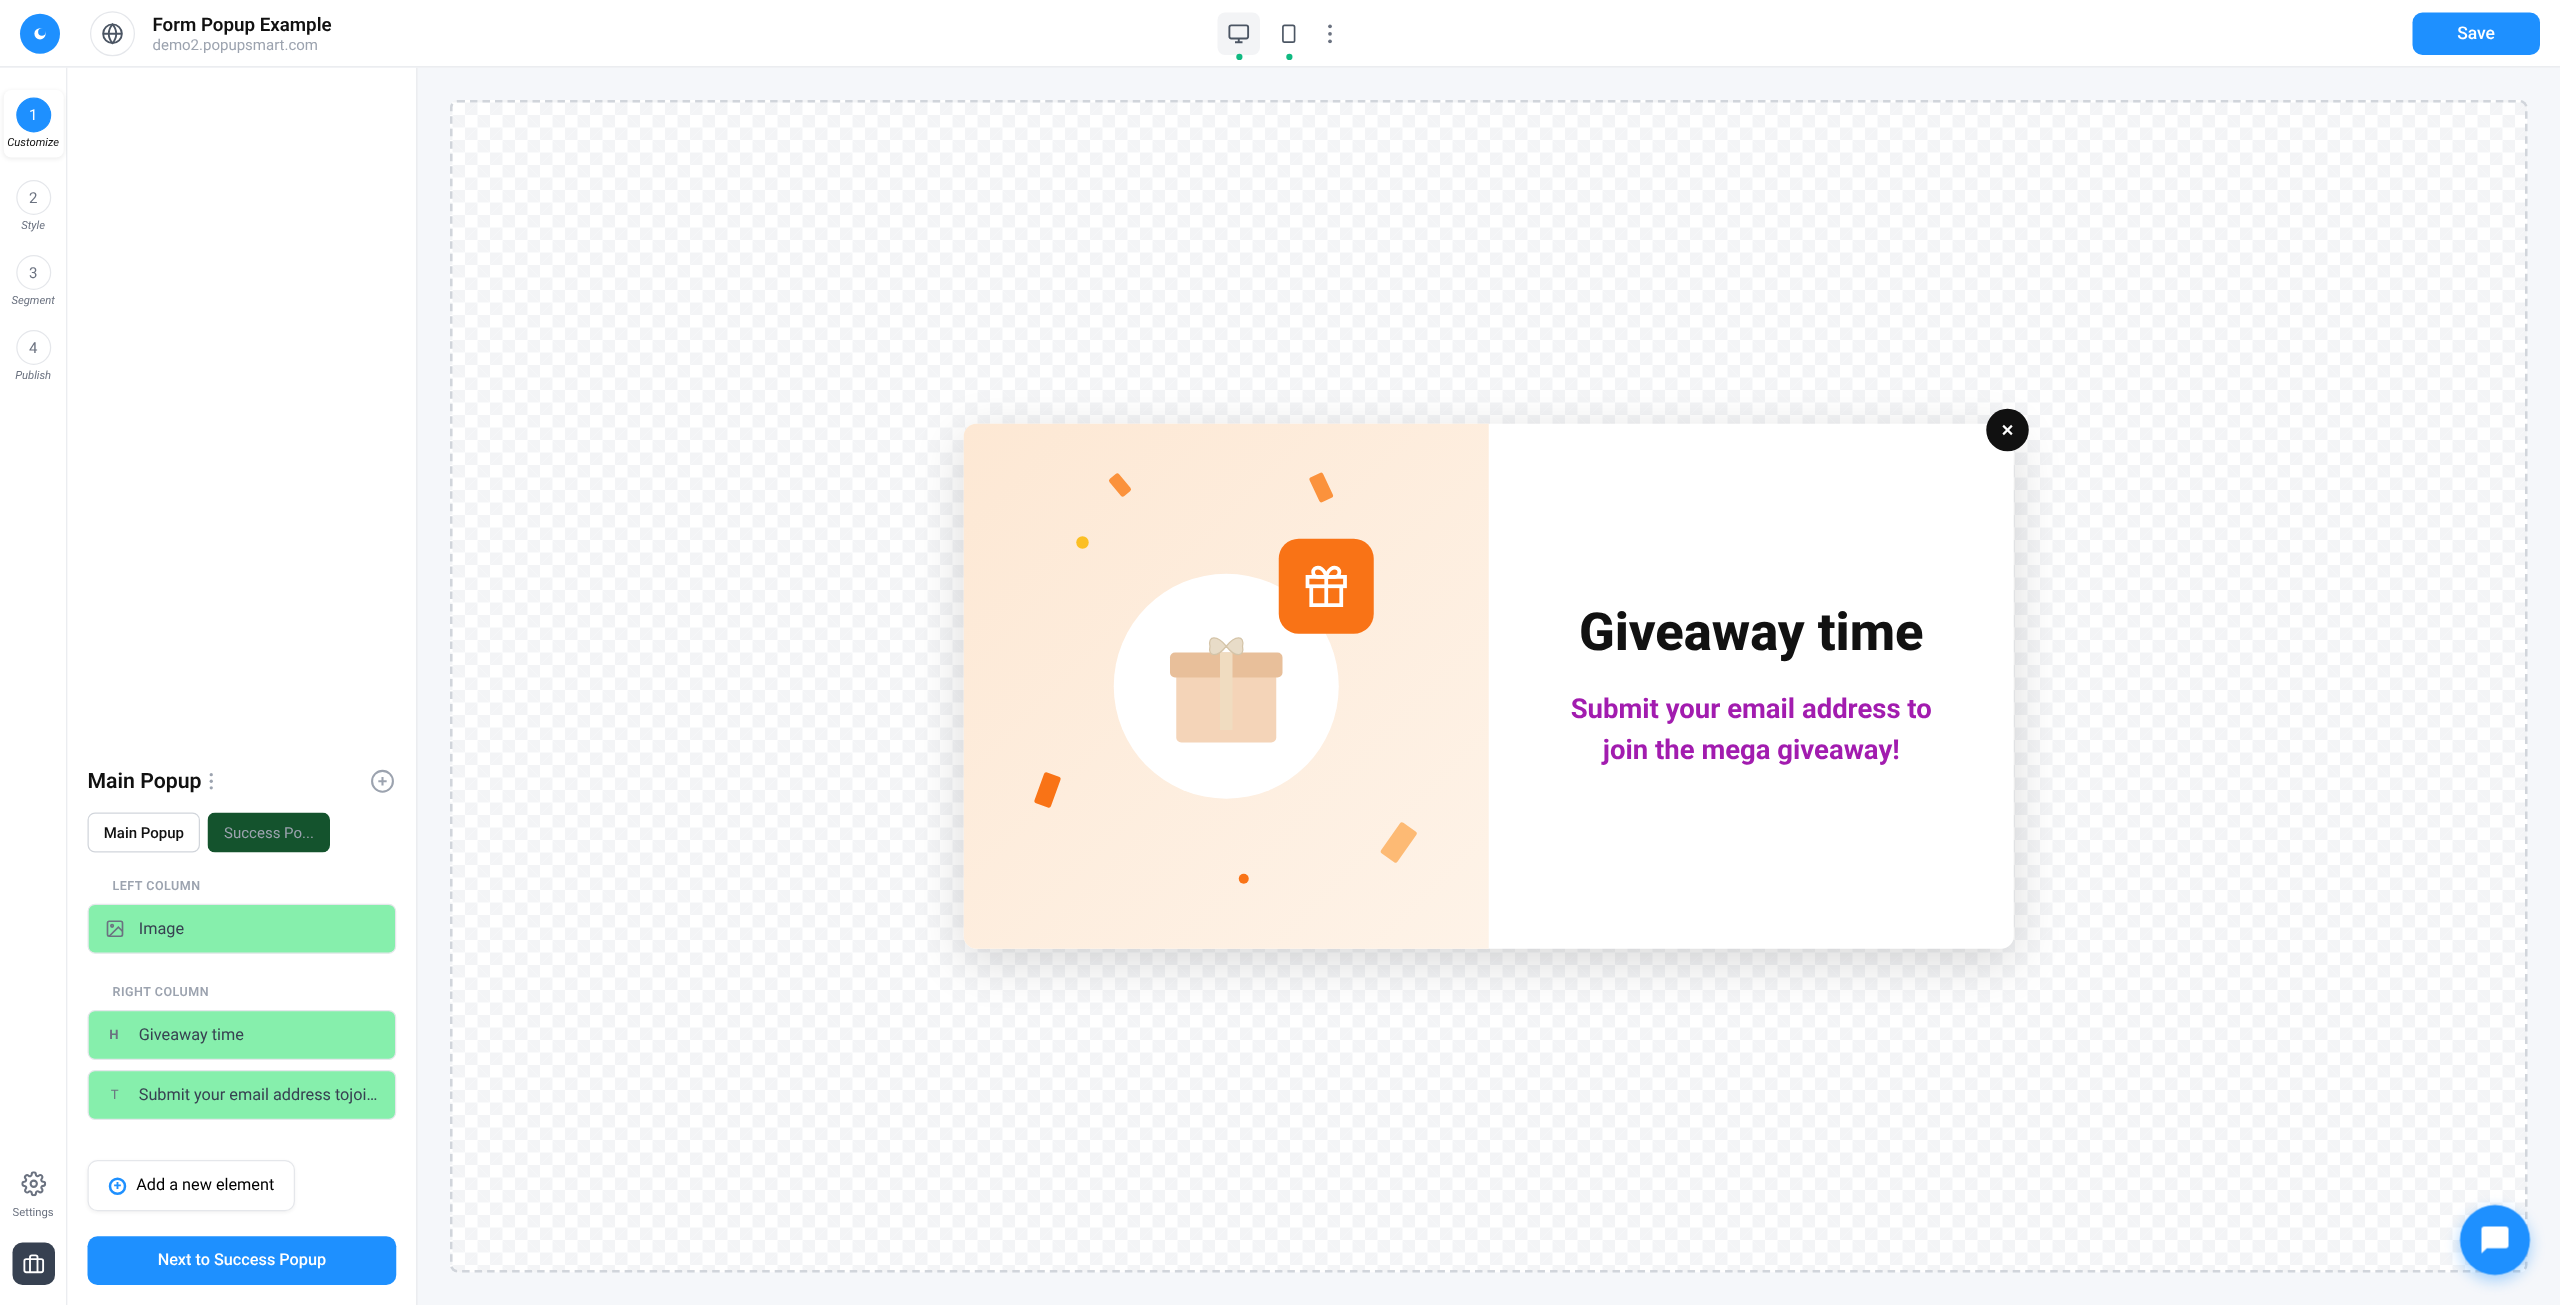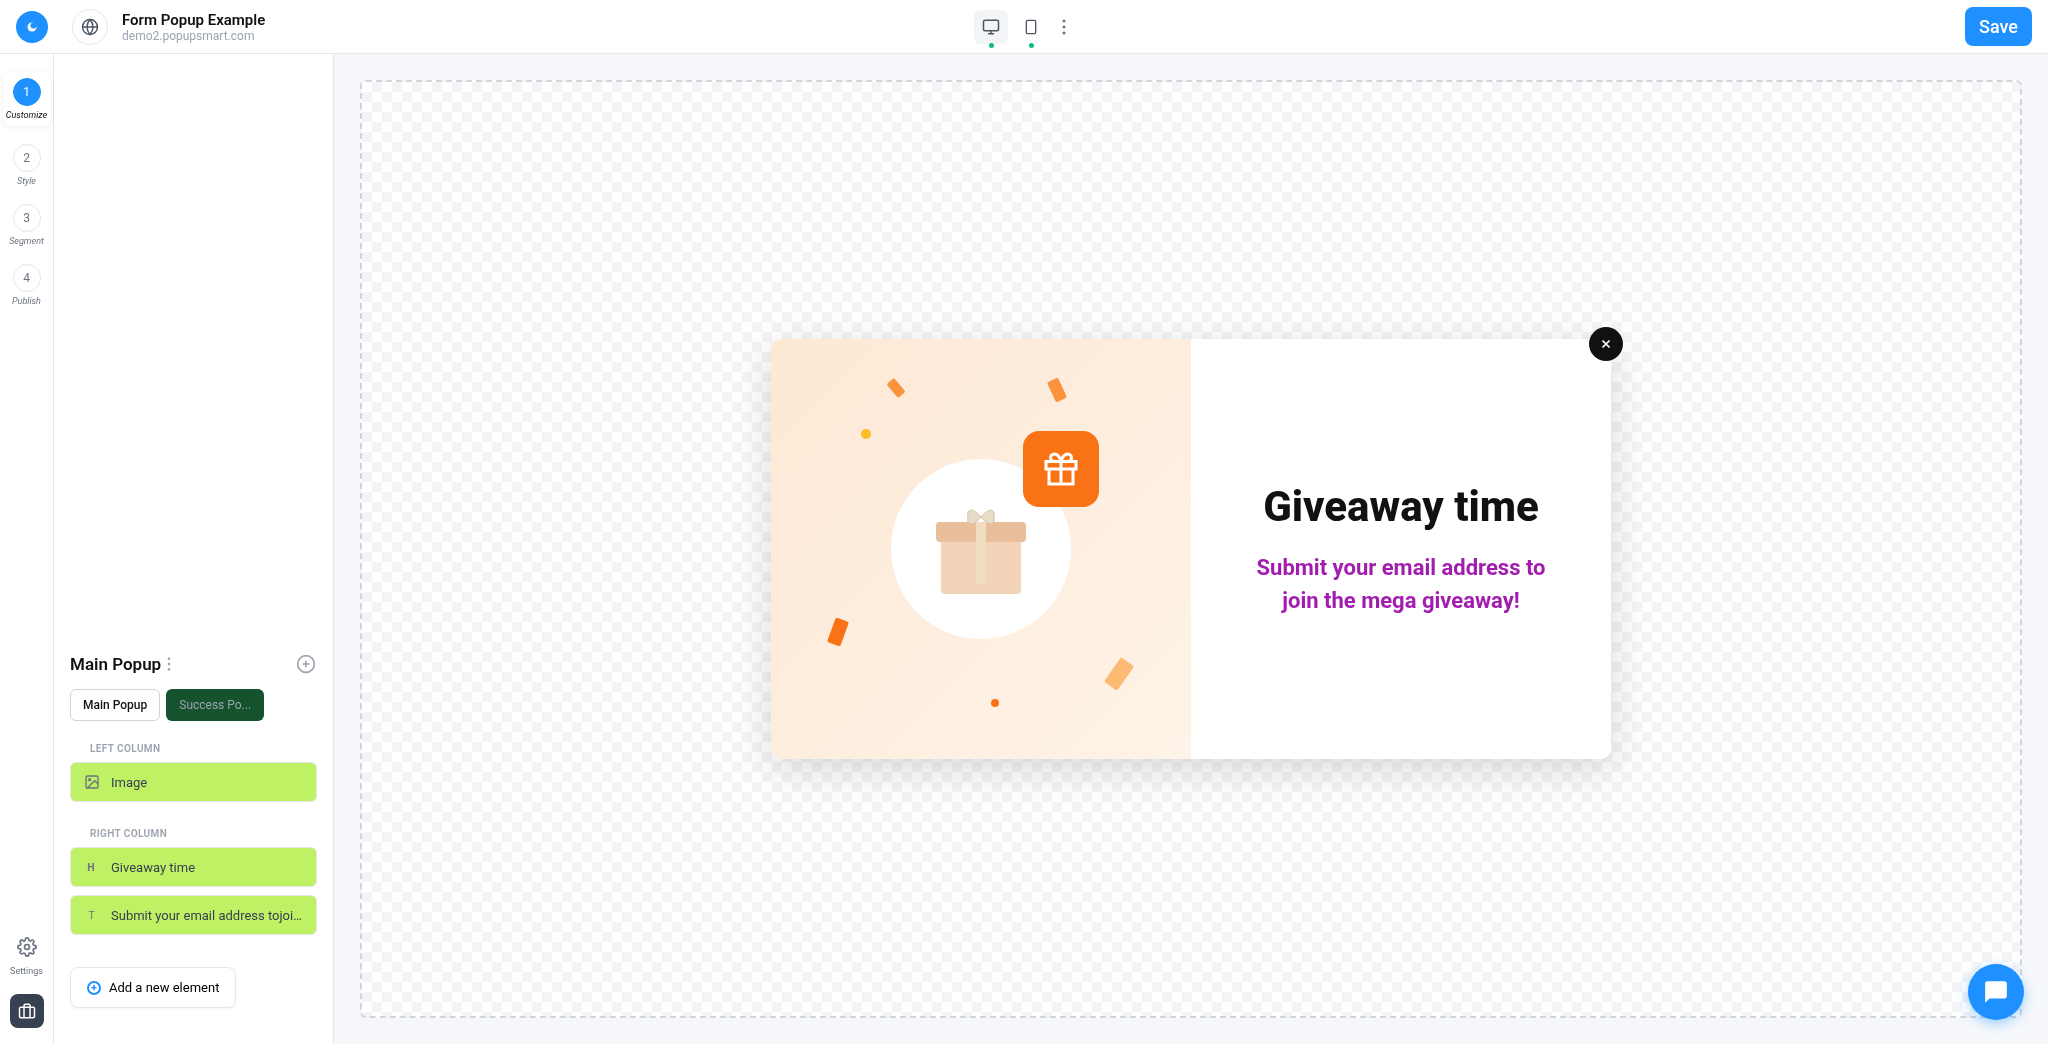--- a/index.html
+++ b/index.html
@@ -76,22 +76,22 @@
       margin-left: auto;
       display: flex;
       align-items: center;
       gap: 12px;
     }
     .save-btn {
       background: #1e90ff;
       color: #fff;
       border: none;
       border-radius: 8px;
-      padding: 9px 14px;
-      font-size: 18px;
+      padding: 9px 36px;
+      font-size: 14px;
       font-weight: 500;
       cursor: pointer;
     }
     .more-vert {
       width: 20px; height: 34px;
       display: flex; align-items: center; justify-content: center;
       cursor: pointer;
       color: #6b7280;
     }
     
@@ -234,21 +234,21 @@
       display: flex;
       align-items: center;
       gap: 10px;
       padding: 10px 12px;
       border: 1px solid #e5e7eb;
       border-radius: 6px;
       margin-bottom: 8px;
       cursor: pointer;
       font-size: 13px;
       color: #374151;
-      background: #bef264;
+      background: #86efac;
     }
     .element-icon {
       width: 18px; height: 18px;
       display: flex; align-items: center; justify-content: center;
       color: #6b7280;
     }
     .element-text {
       white-space: nowrap;
       overflow: hidden;
       text-overflow: ellipsis;
@@ -592,20 +592,21 @@
           </svg>
       </div>
       <span class="element-text">Submit your email address tojoin th...</span>
     </div>
 
     <div class="add-element">
       <span class="plus-blue">+</span>
       <span>Add a new element</span>
     </div>
 
+    <button class="next-btn">Next to Success Popup</button>
   </div>
 
   <div class="canvas">
     <div class="canvas-frame">
       <div class="popup">
         <div class="popup-close">
           <svg width="14" height="14" viewBox="0 0 24 24" fill="none" stroke="currentColor" stroke-width="3">
               <line x1="18" y1="6" x2="6" y2="18"></line>
               <line x1="6" y1="6" x2="18" y2="18"></line>
             </svg>

